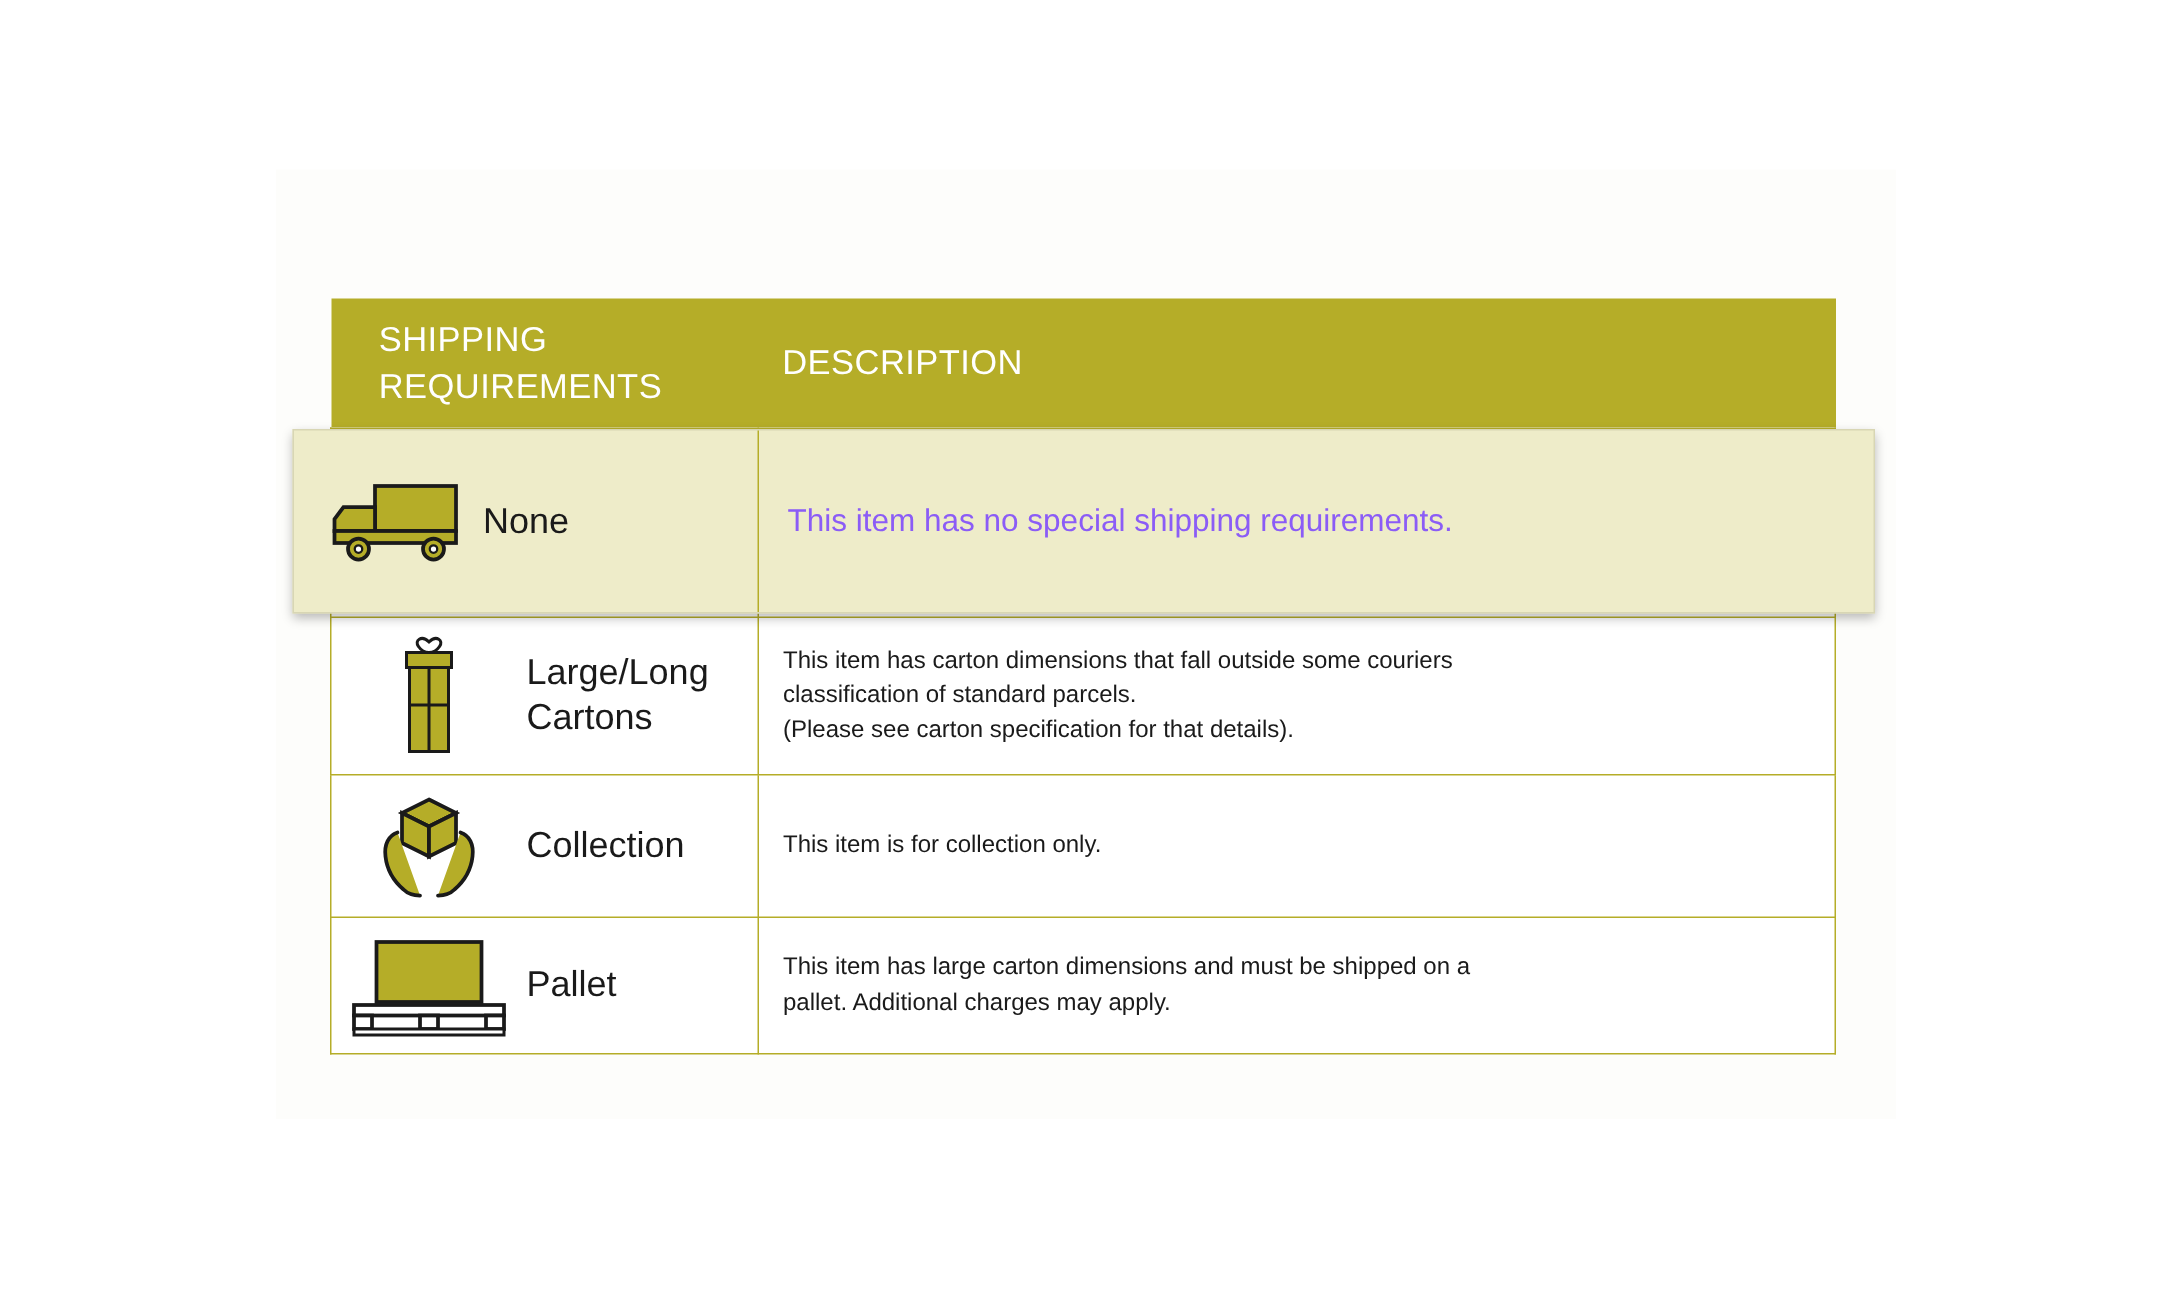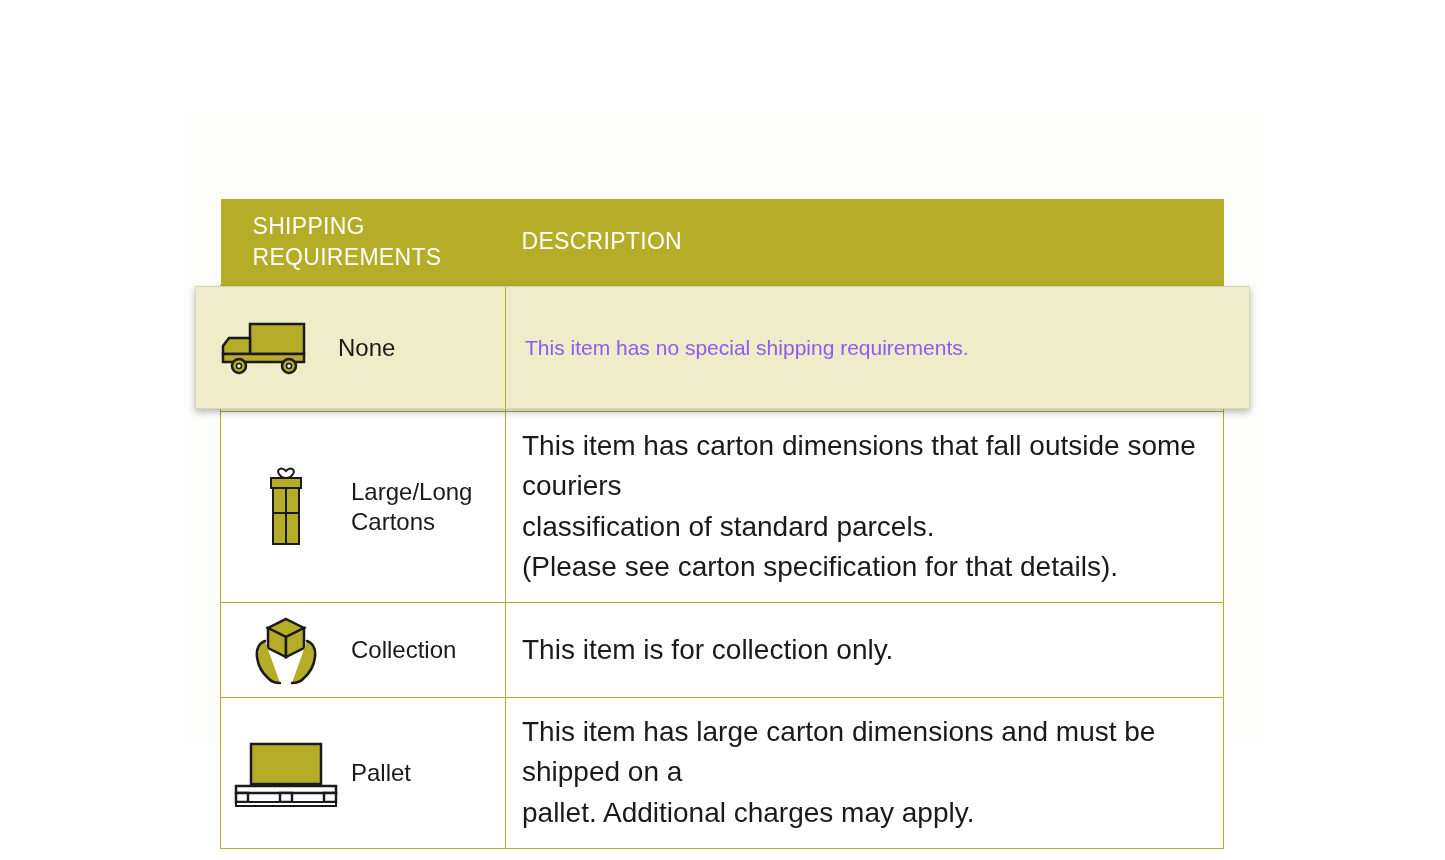--- a/index.html
+++ b/index.html
@@ -88,21 +88,21 @@
     justify-content: center;
   }
   .req-label {
     font-size: 24px;
     color: #1a1a1a;
     line-height: 1.25;
   }
 
   .desc-cell {
     padding: 14px 18px 14px 16px;
-    font-size: 28px;
+    font-size: 16px;
     color: #1a1a1a;
     line-height: 1.45;
   }
 
   
   .highlight-row {
     position: absolute;
     left: 195px;
     top: 286px;
     width: 1055px;
@@ -116,21 +116,20 @@
     z-index: 5;
   }
   .highlight-left {
     width: 310px;
     min-width: 310px;
     border-right: 1px solid #b5ad28;
     display: flex;
     align-items: center;
     padding-left: 16px;
     box-sizing: border-box;
-    gap: 16px;
   }
   .highlight-right {
     flex: 1;
     display: flex;
     align-items: center;
     padding-left: 19px;
     font-size: 21px;
     color: #8b5cf6;
   }
 

